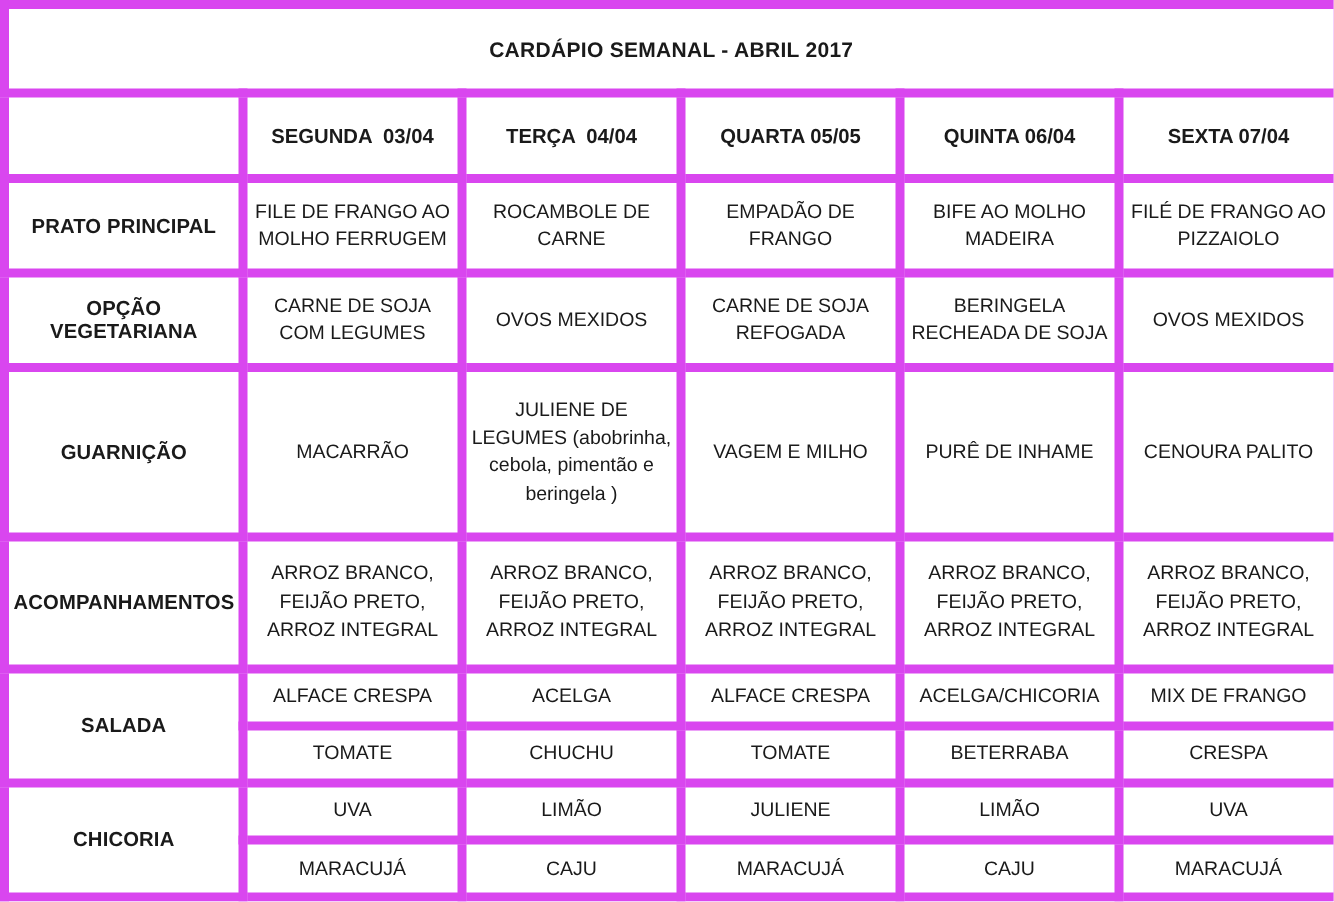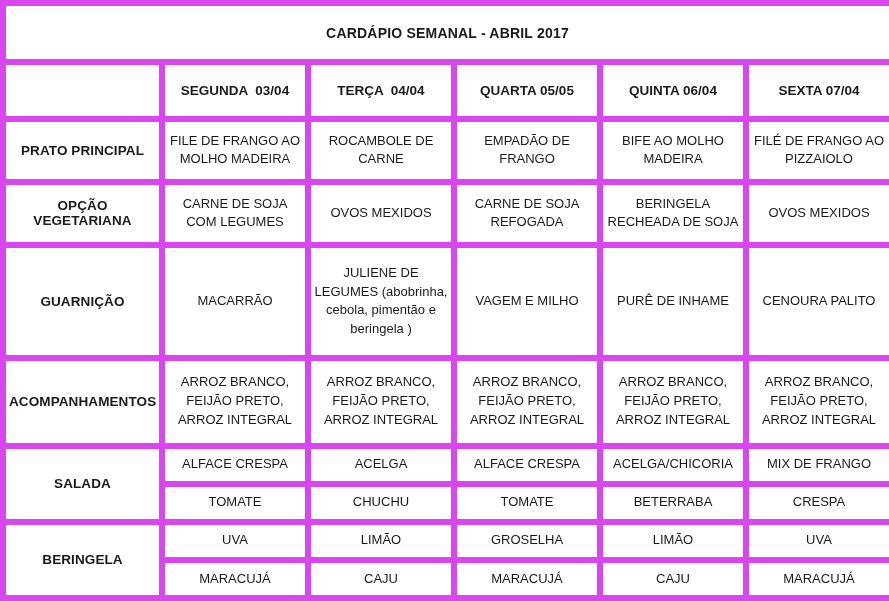--- a/index.html
+++ b/index.html
@@ -66,21 +66,21 @@
     <td class="row-label"></td>
     <th class="day-header">SEGUNDA  03/04</th>
     <th class="day-header">TERÇA  04/04</th>
     <th class="day-header">QUARTA 05/05</th>
     <th class="day-header">QUINTA 06/04</th>
     <th class="day-header">SEXTA 07/04</th>
   </tr>
 
   <tr>
     <td class="row-label">PRATO PRINCIPAL</td>
-    <td class="menu-cell">FILE DE FRANGO AO MOLHO MADEIRA</td>
+    <td class="menu-cell">FILE DE FRANGO AO MOLHO FERRUGEM</td>
     <td class="menu-cell">ROCAMBOLE DE CARNE</td>
     <td class="menu-cell">EMPADÃO DE FRANGO</td>
     <td class="menu-cell">BIFE AO MOLHO MADEIRA</td>
     <td class="menu-cell">FILÉ DE FRANGO AO PIZZAIOLO</td>
   </tr>
 
   <tr>
     <td class="row-label">OPÇÃO VEGETARIANA</td>
     <td class="menu-cell">CARNE DE SOJA COM LEGUMES</td>
     <td class="menu-cell">OVOS MEXIDOS</td>
@@ -117,24 +117,24 @@
   </tr>
   <tr>
     <td class="menu-cell">TOMATE</td>
     <td class="menu-cell">CHUCHU</td>
     <td class="menu-cell">TOMATE</td>
     <td class="menu-cell">BETERRABA</td>
     <td class="menu-cell">CRESPA</td>
   </tr>
 
   <tr>
-    <td class="row-label" rowspan="2">BERINGELA</td>
+    <td class="row-label" rowspan="2">CHICORIA</td>
     <td class="menu-cell">UVA</td>
     <td class="menu-cell">LIMÃO</td>
-    <td class="menu-cell">GROSELHA</td>
+    <td class="menu-cell">JULIENE</td>
     <td class="menu-cell">LIMÃO</td>
     <td class="menu-cell">UVA</td>
   </tr>
   <tr>
     <td class="menu-cell">MARACUJÁ</td>
     <td class="menu-cell">CAJU</td>
     <td class="menu-cell">MARACUJÁ</td>
     <td class="menu-cell">CAJU</td>
     <td class="menu-cell">MARACUJÁ</td>
   </tr>

